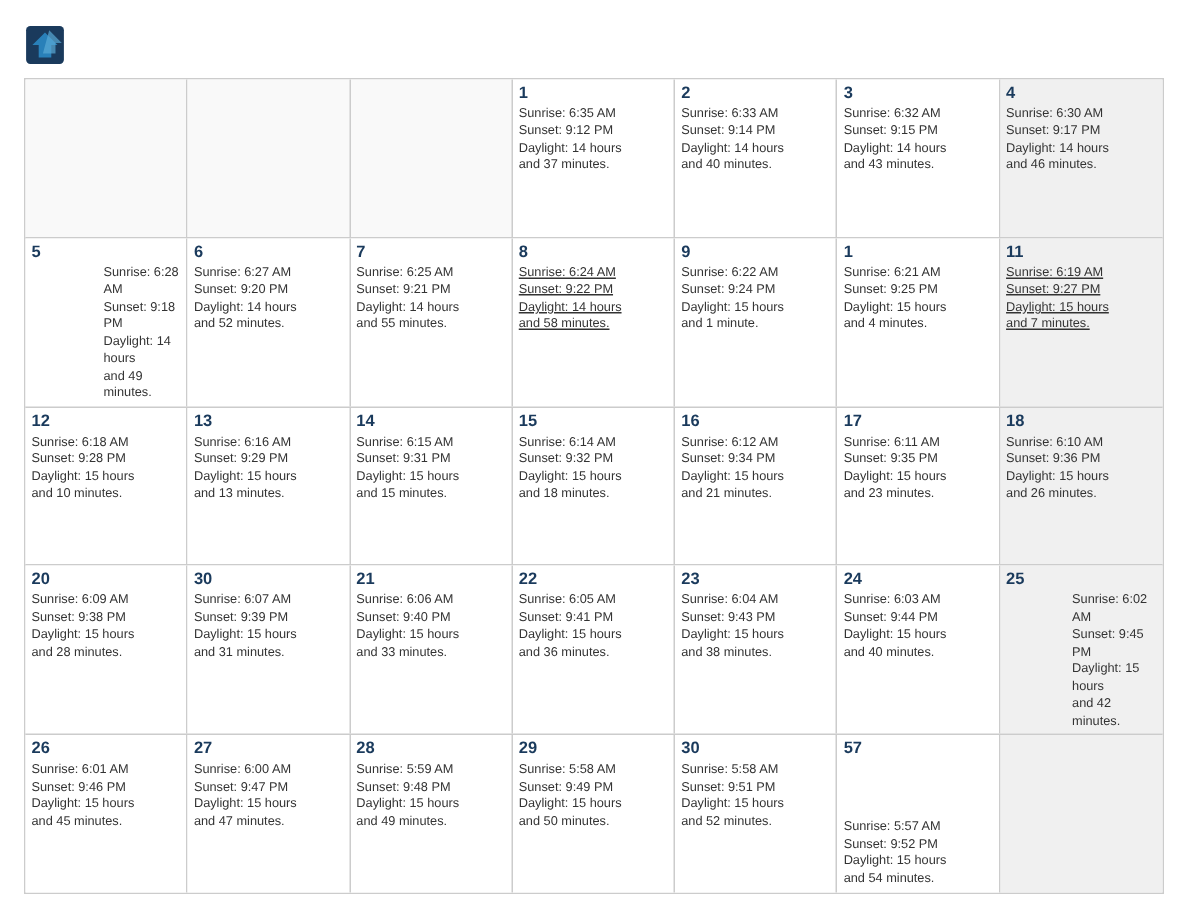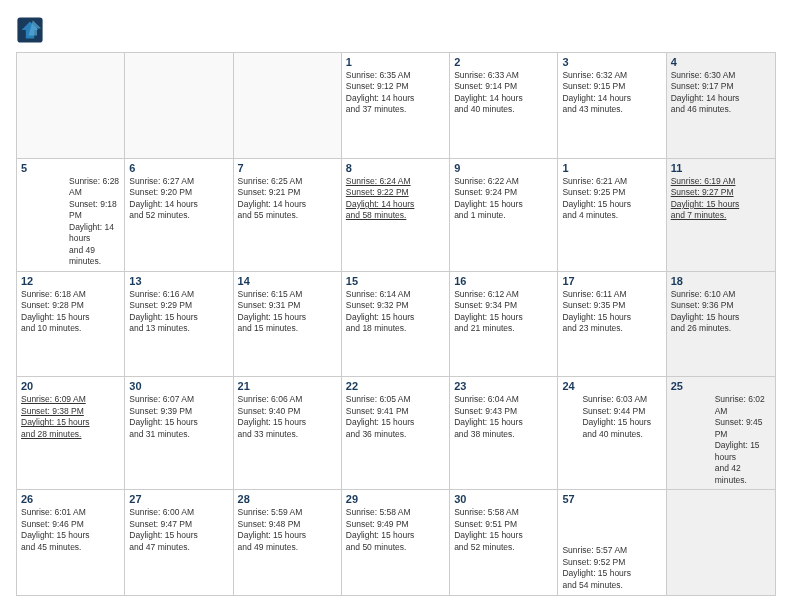--- a/index.html
+++ b/index.html
@@ -263,21 +263,21 @@
             <span class="day-num">18</span>
             <div class="cell-text" style="white-space: pre-line;">Sunrise: 6:10 AM
 Sunset: 9:36 PM
 Daylight: 15 hours
 and 26 minutes.</div>
           </div>
         </div>
         <div class="cal-row">
           <div class="cal-cell">
             <span class="day-num">20</span>
-            <div class="cell-text" style="white-space: pre-line; text-decoration: underline;">Sunrise: 6:09 AM
+            <div class="cell-text" style="white-space: pre-line;">Sunrise: 6:09 AM
 Sunset: 9:38 PM
 Daylight: 15 hours
 and 28 minutes.</div>
           </div>
           <div class="cal-cell">
             <span class="day-num">30</span>
             <div class="cell-text" style="white-space: pre-line;">Sunrise: 6:07 AM
 Sunset: 9:39 PM
 Daylight: 15 hours
 and 31 minutes.</div>
@@ -298,21 +298,21 @@
           </div>
           <div class="cal-cell">
             <span class="day-num">23</span>
             <div class="cell-text" style="white-space: pre-line;">Sunrise: 6:04 AM
 Sunset: 9:43 PM
 Daylight: 15 hours
 and 38 minutes.</div>
           </div>
           <div class="cal-cell">
             <span class="day-num">24</span>
-            <div class="cell-text" style="white-space: pre-line; margin-left: 20px;">Sunrise: 6:03 AM
+            <div class="cell-text" style="white-space: pre-line;">Sunrise: 6:03 AM
 Sunset: 9:44 PM
 Daylight: 15 hours
 and 40 minutes.</div>
           </div>
           <div class="cal-cell shaded">
             <span class="day-num">25</span>
             <div class="cell-text" style="white-space: pre-line; margin-left: 44px;">Sunrise: 6:02 AM
 Sunset: 9:45 PM
 Daylight: 15 hours
 and 42 minutes.</div>

